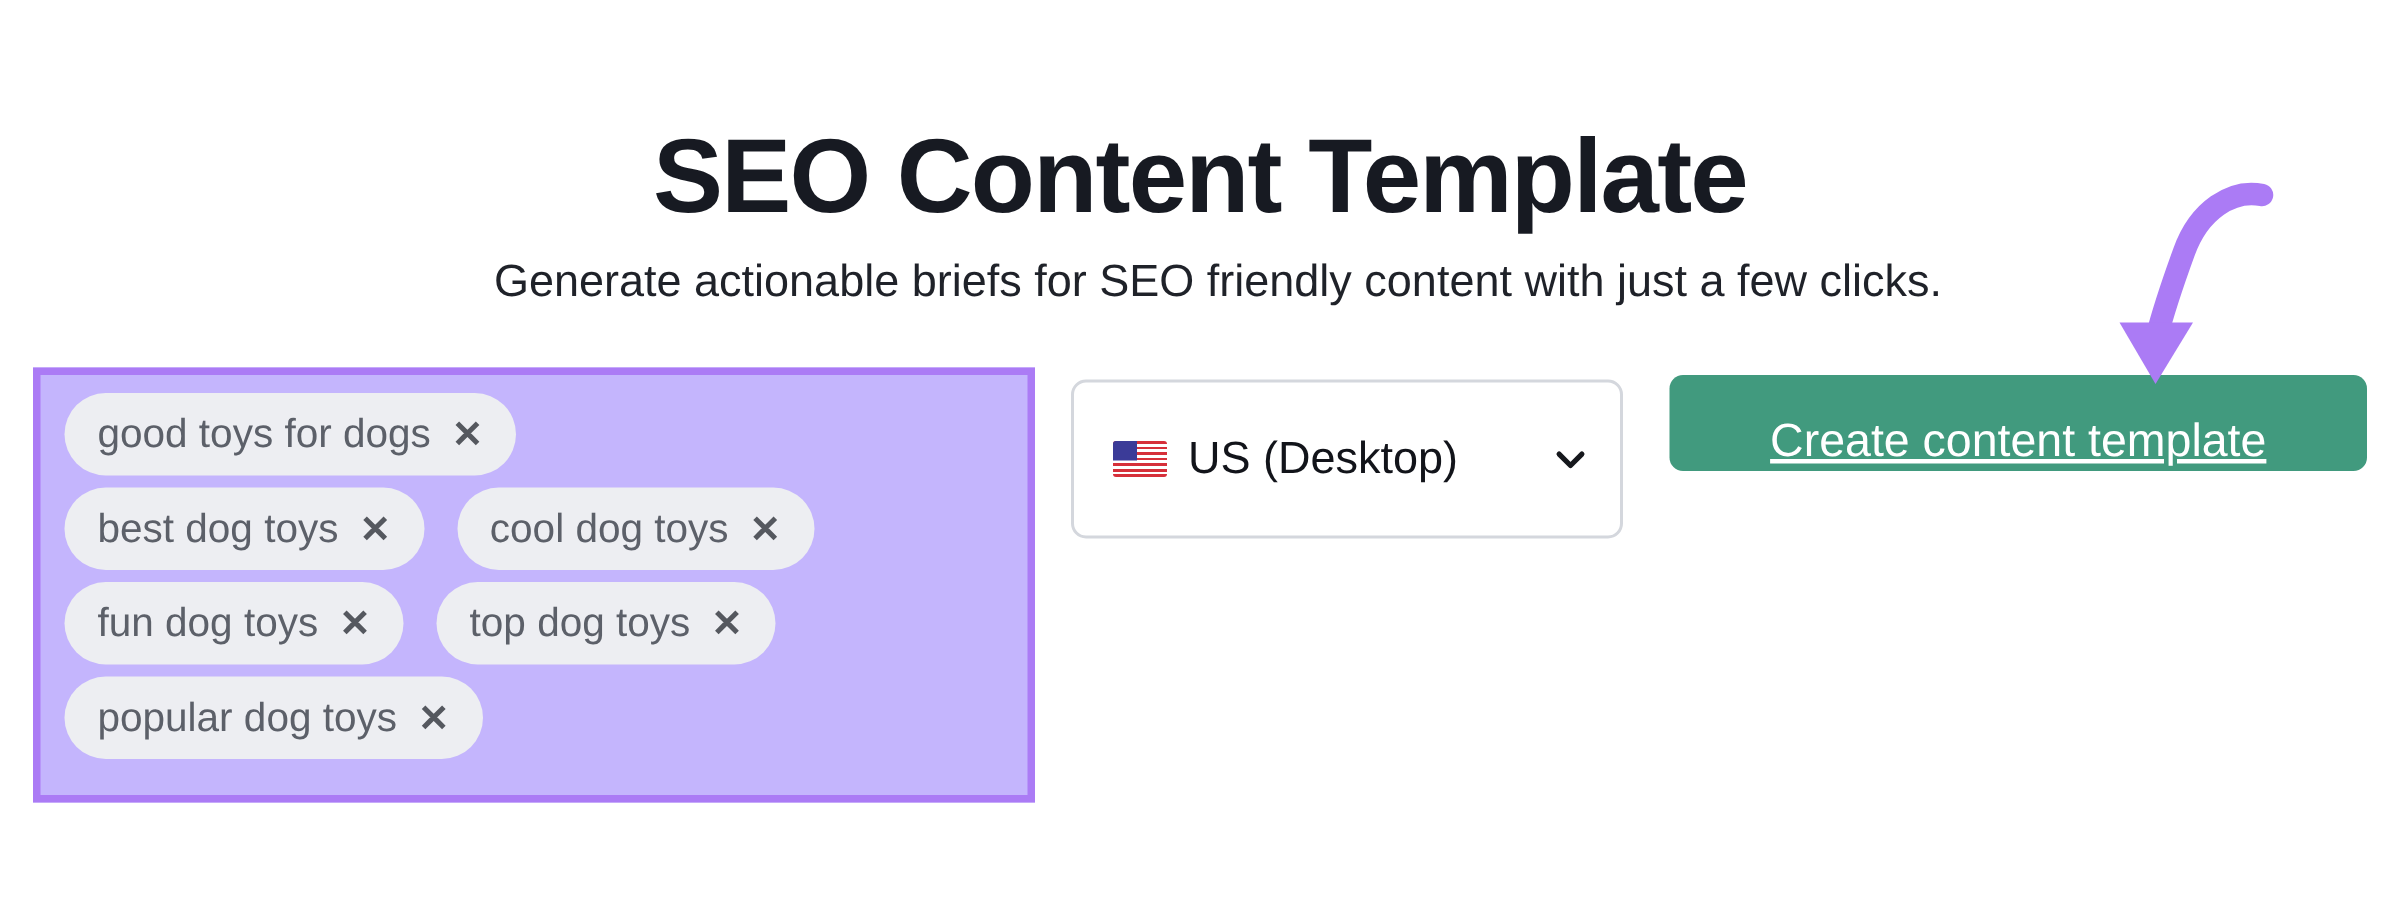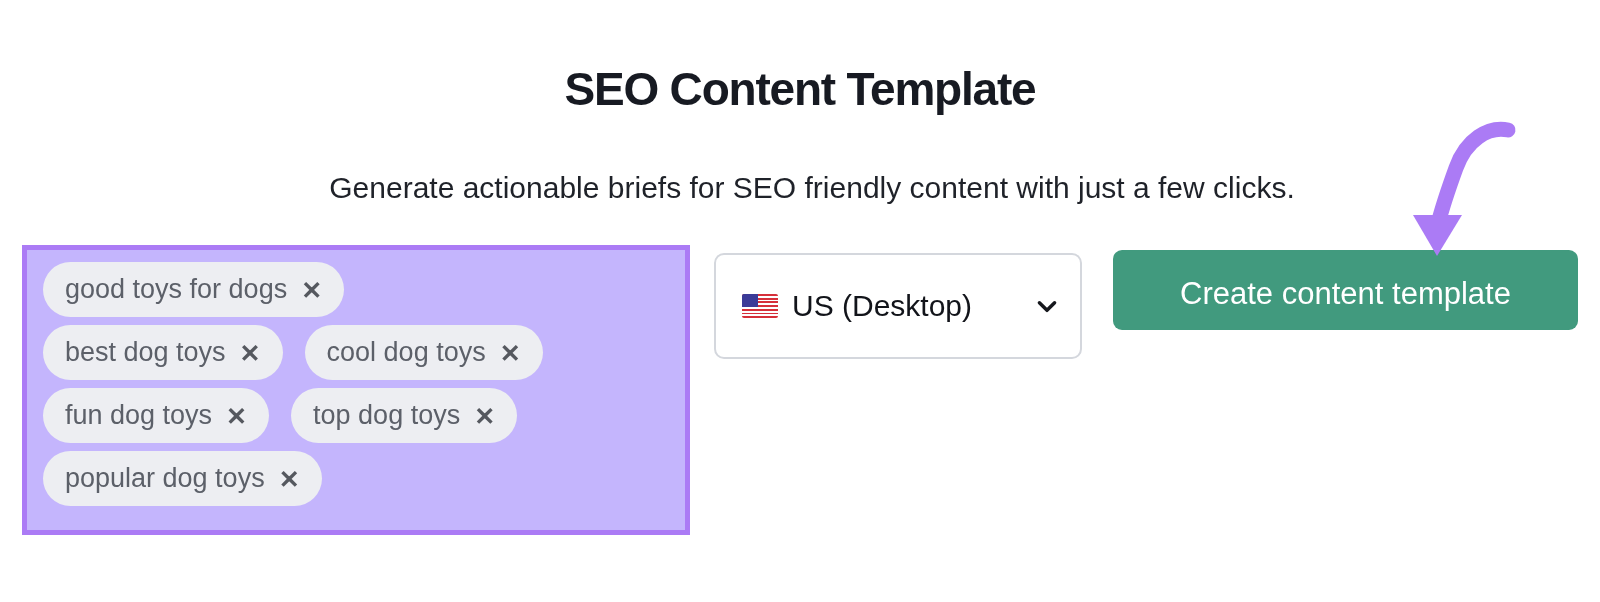--- a/index.html
+++ b/index.html
@@ -12,25 +12,25 @@
     height: 602px;
     position: relative;
     overflow: hidden;
     font-family: "Liberation Sans", sans-serif;
     -webkit-font-smoothing: antialiased;
   }
 
   
   .page-title {
     position: absolute;
-    top: 12px;
+    top: 24px;
     left: 0;
     width: 1600px;
     text-align: center;
-    font-size: 46px;
+    font-size: 70px;
     line-height: 92px;
     font-weight: 700;
     letter-spacing: -1.2px;
     color: #171a22;
     white-space: nowrap;
   }
   .page-subtitle {
     position: absolute;
     top: 136px;
     left: 0;
@@ -148,34 +148,35 @@
     height: 26px;
     display: block;
   }
 
   
   .create-button {
     position: absolute;
     left: 1113px;
     top: 250px;
     width: 465px;
-    height: 80px;
+    height: 64px;
     box-sizing: border-box;
     background: #419a7e;
     border: none;
     border-radius: 9px;
     color: #ffffff;
     font-family: "Liberation Sans", sans-serif;
     font-size: 31px;
     line-height: 88px;
     font-weight: 400;
     text-align: center;
     padding: 0;
     cursor: pointer;
     white-space: nowrap;
+    text-decoration: underline;
   }
 
   
   .annotation-arrow {
     position: absolute;
     left: 1380px;
     top: 112px;
     width: 160px;
     height: 150px;
     pointer-events: none;

